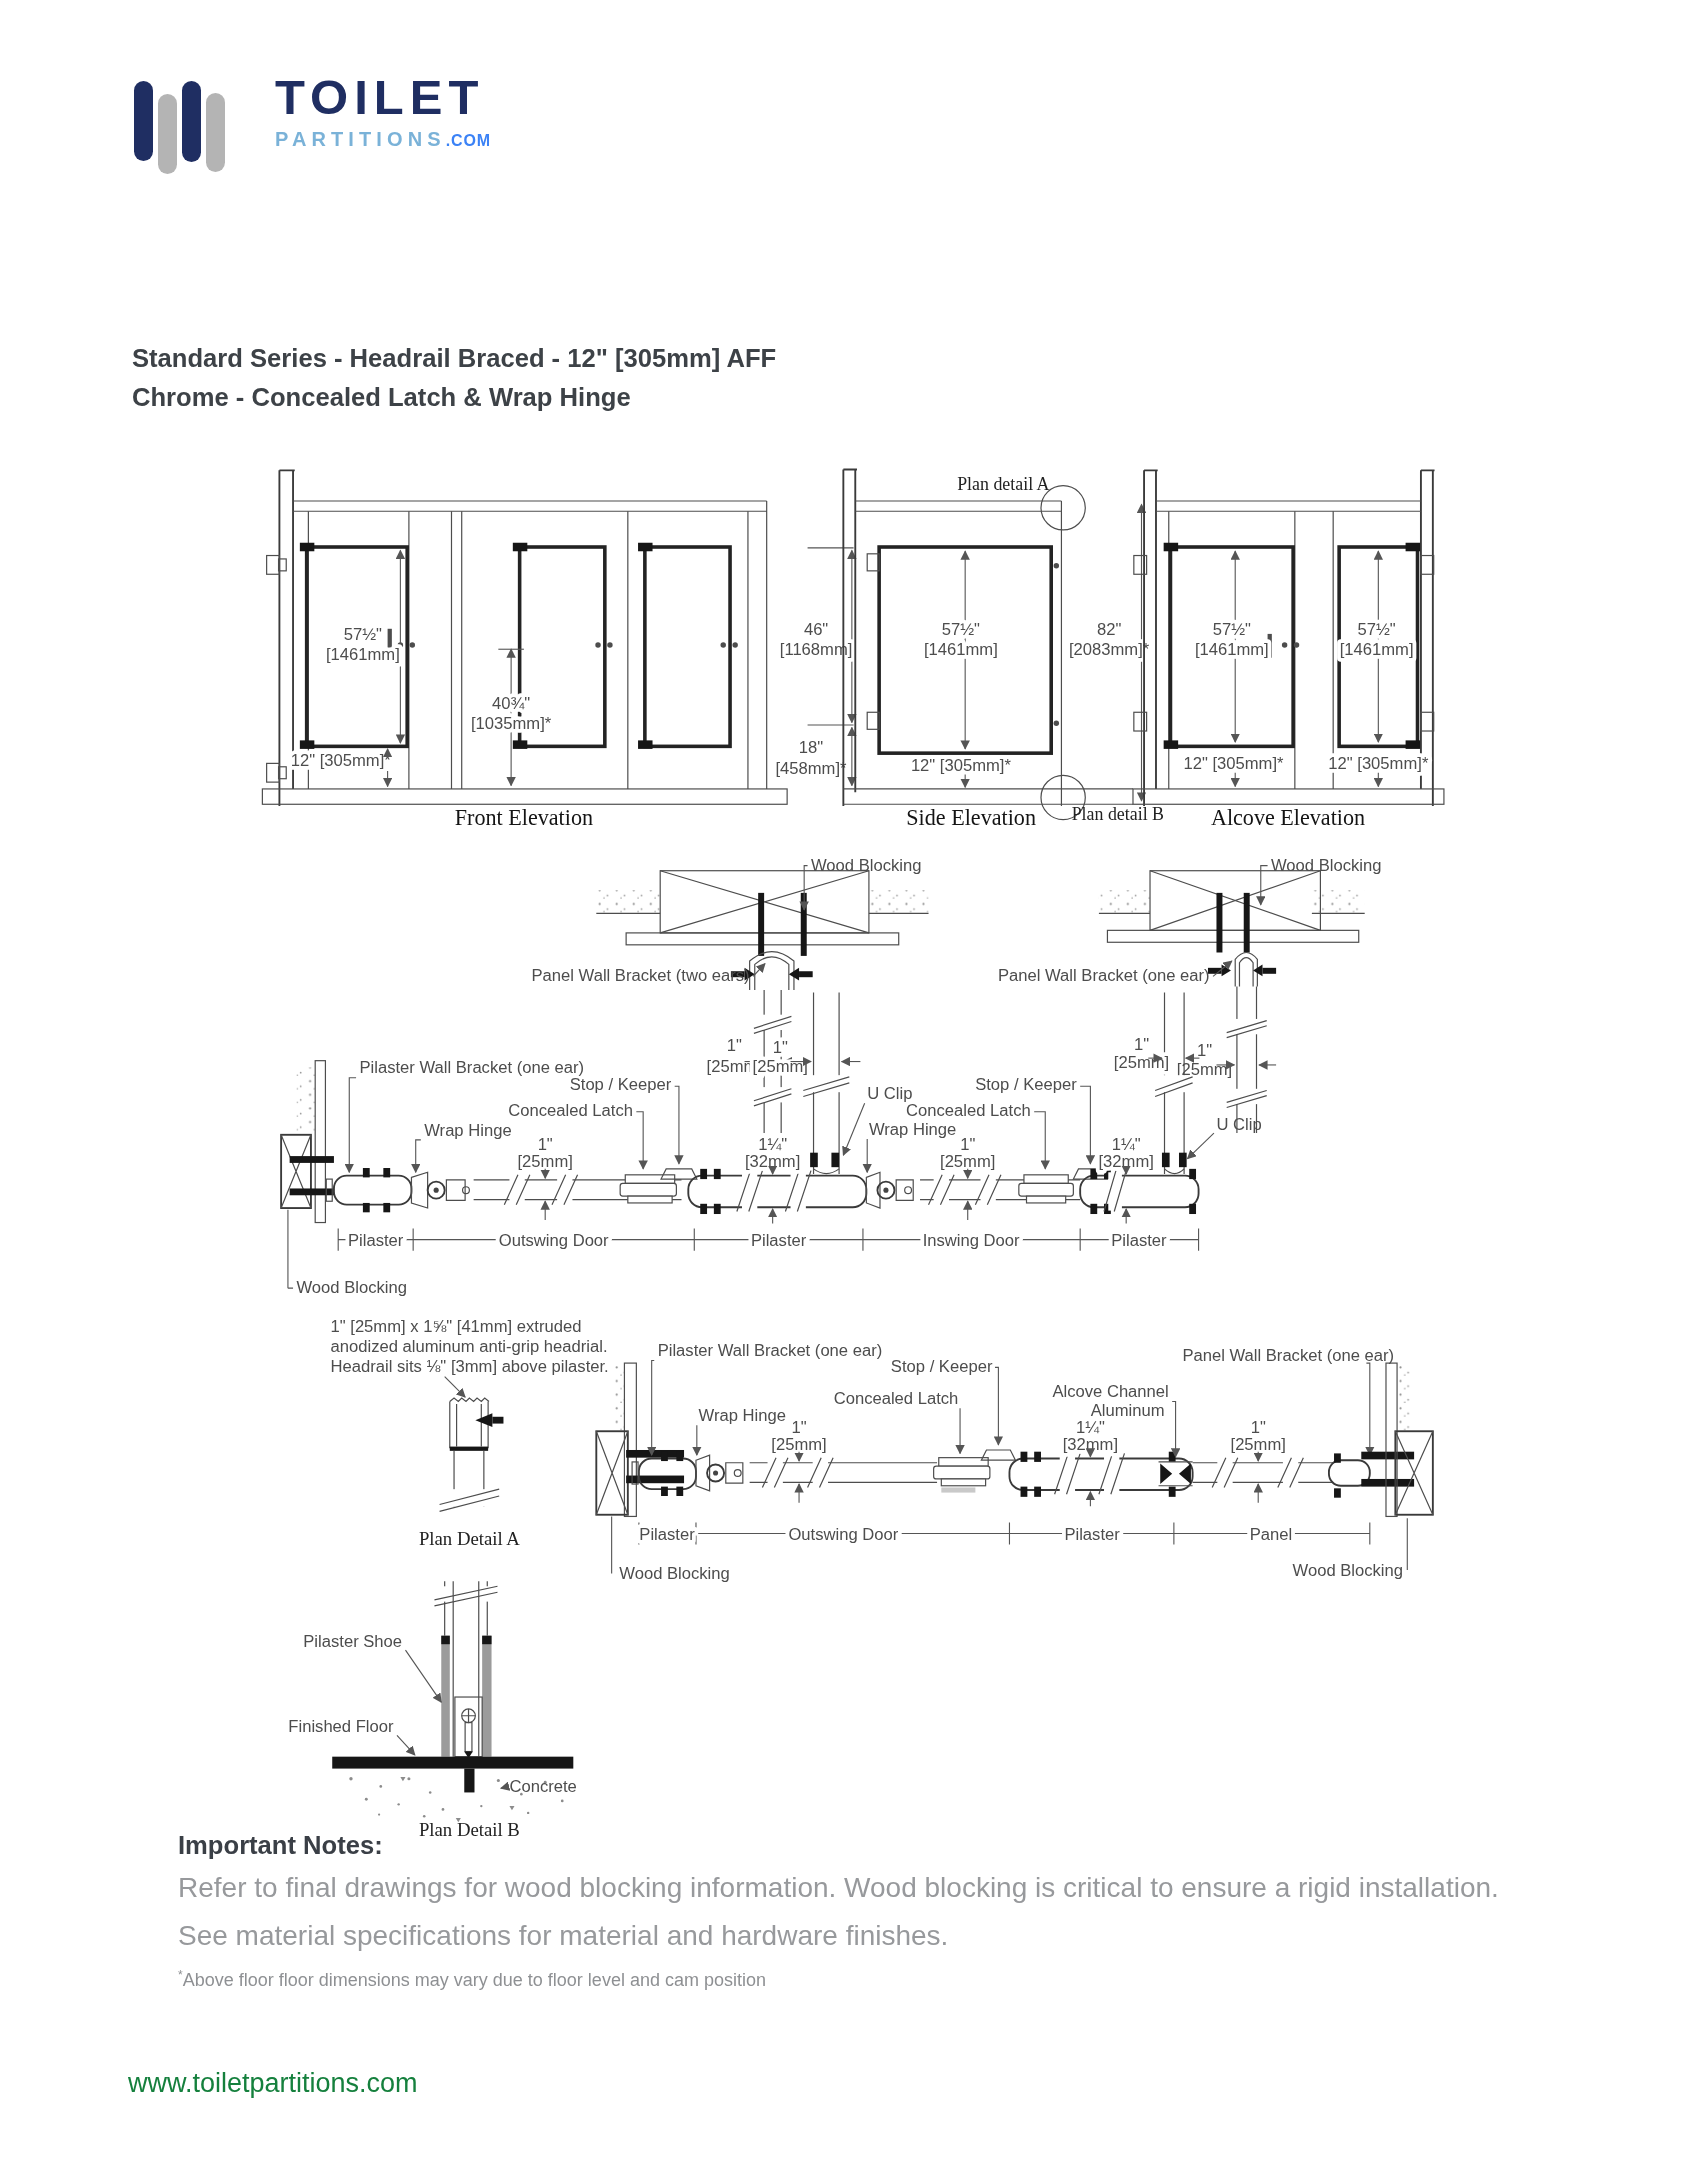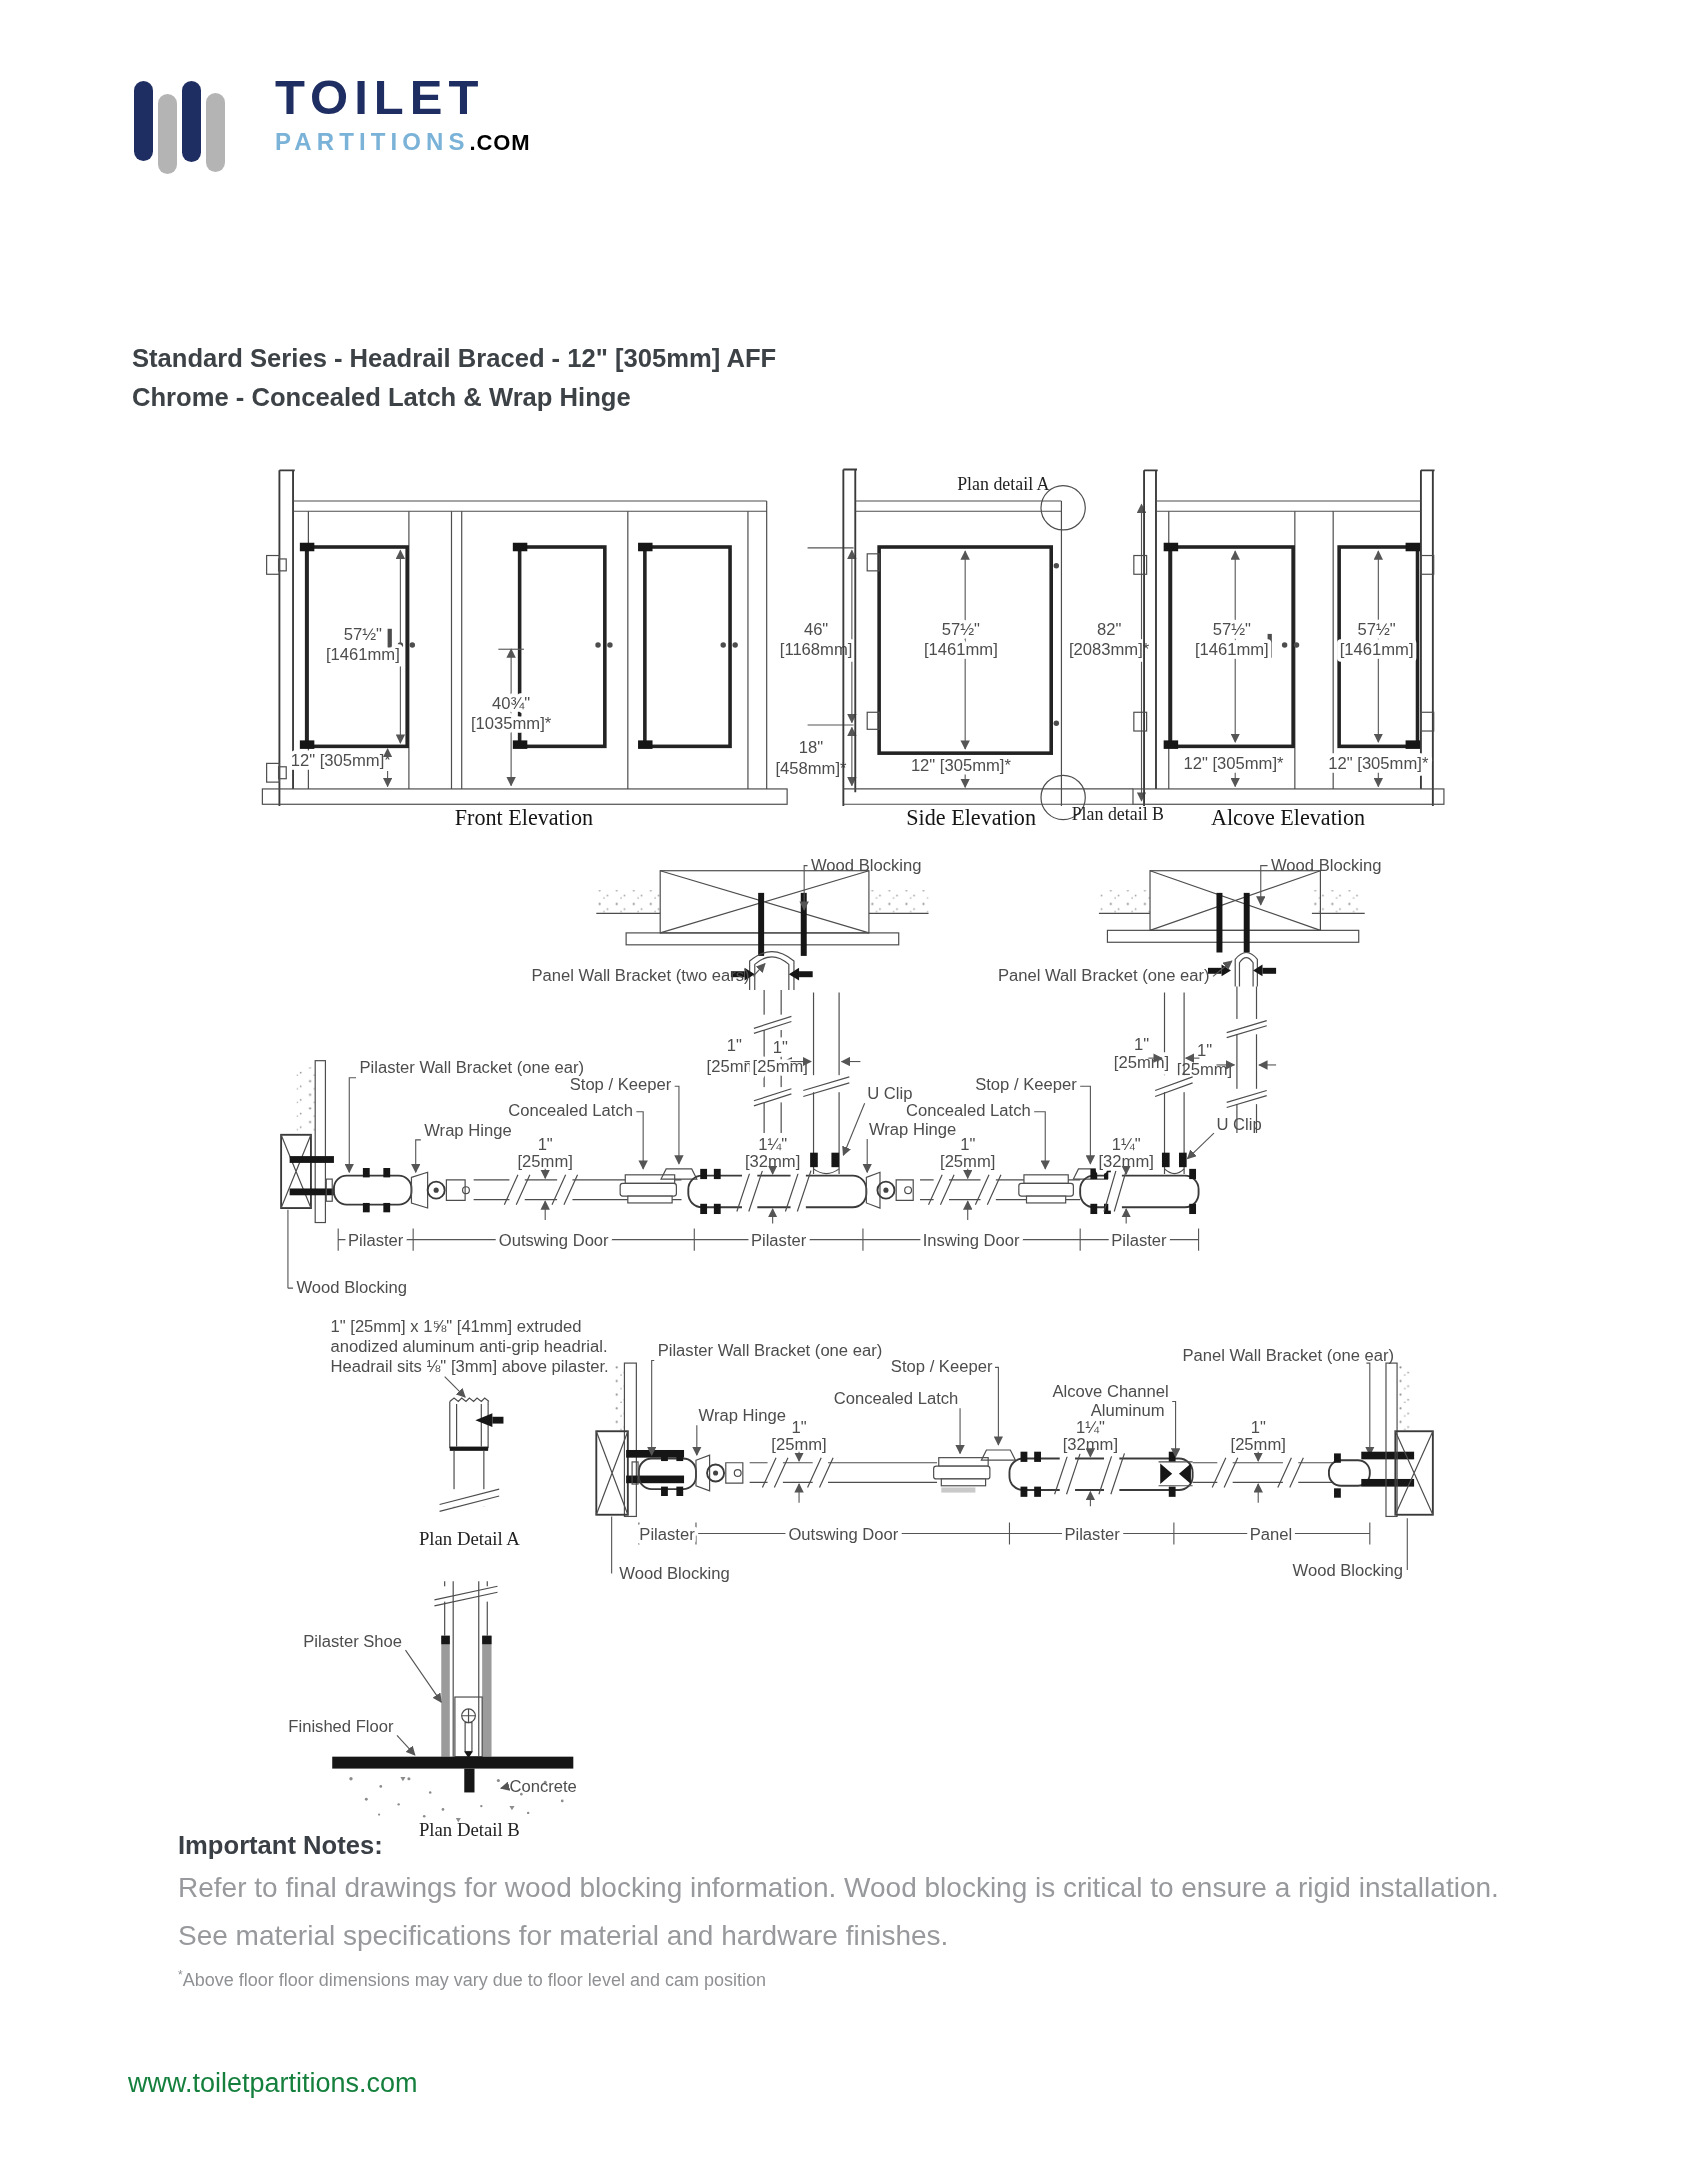--- a/index.html
+++ b/index.html
@@ -11,22 +11,22 @@
   .bar{position:absolute;width:19px;border-radius:10.2px;}
   .bar.navy{background:#1f2e62;}
   .bar.gray{background:#b4b4b4;}
   .b1{left:0;top:9.4px;height:80px;}
   .b2{left:24px;top:22px;height:80px;}
   .b3{left:48px;top:8.5px;height:81px;}
   .b4{left:72px;top:21px;height:79px;}
   .brand{margin-left:30px;}
   .brand-word{font-size:49px;font-weight:800;letter-spacing:6px;color:#1f2e62;line-height:51px;}
   .brand-sub-row{margin-top:5.1px;}
-  .brand-sub{font-size:24px;font-weight:700;letter-spacing:5.1px;color:#7ab2d8;}
-  .brand-tld{font-size:22px;font-weight:700;color:#000000;letter-spacing:0.9px;}
+  .brand-sub{font-size:20px;font-weight:700;letter-spacing:5.1px;color:#7ab2d8;}
+  .brand-tld{font-size:16px;font-weight:700;color:#3b82f6;letter-spacing:0.9px;}
 
   
   .title-block{position:absolute;left:132px;top:339px;color:#3d4247;font-weight:700;font-size:25.6px;line-height:39px;}
 
   
   .notes{position:absolute;left:132px;top:1831px;width:1380px;margin-left:46px;}
   .notes-heading{font-size:25.6px;font-weight:700;color:#3a3f46;margin:0 0 12px 0;}
   .notes-line{font-size:28px;color:#97999c;margin:0 0 17px 0;line-height:31px;}
   .notes-footnote{font-size:18px;color:#8e9093;margin-top:12px;}
   .notes-footnote sup{font-size:12px;}

